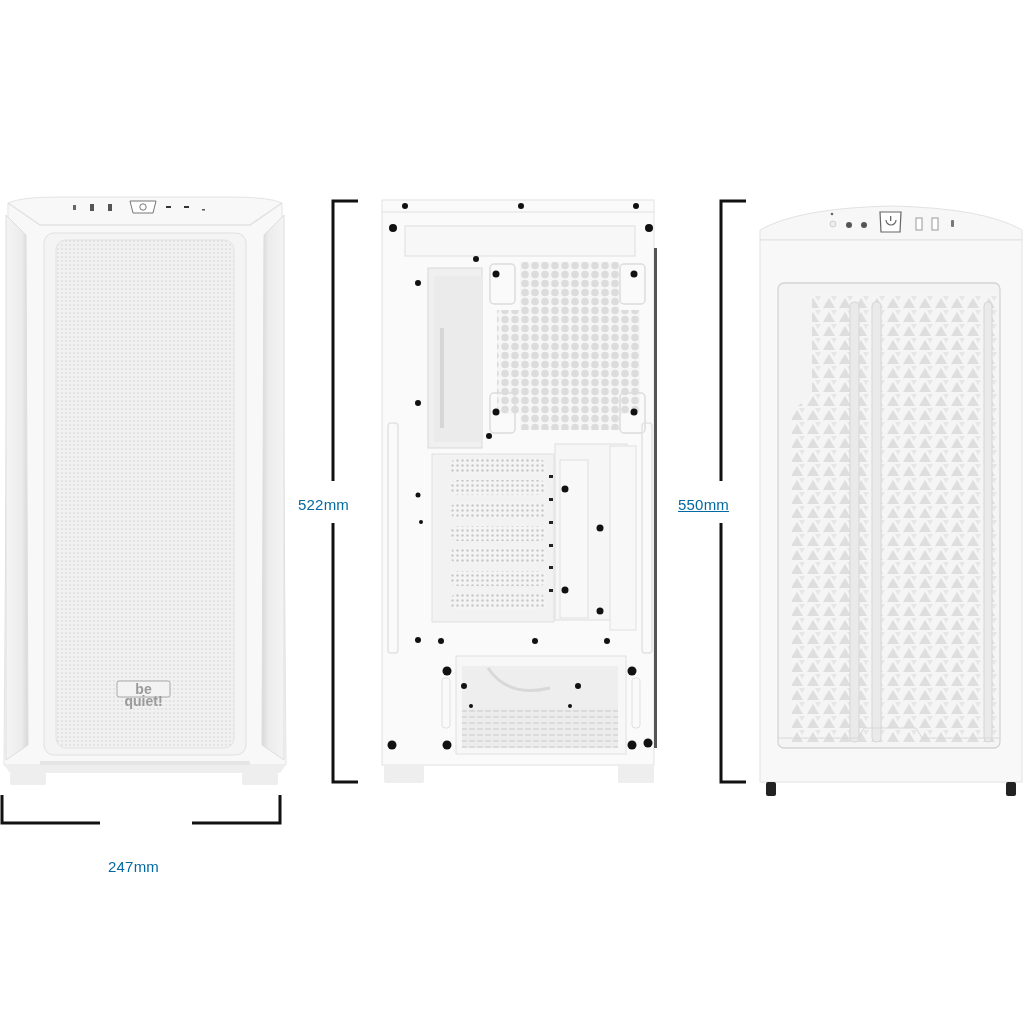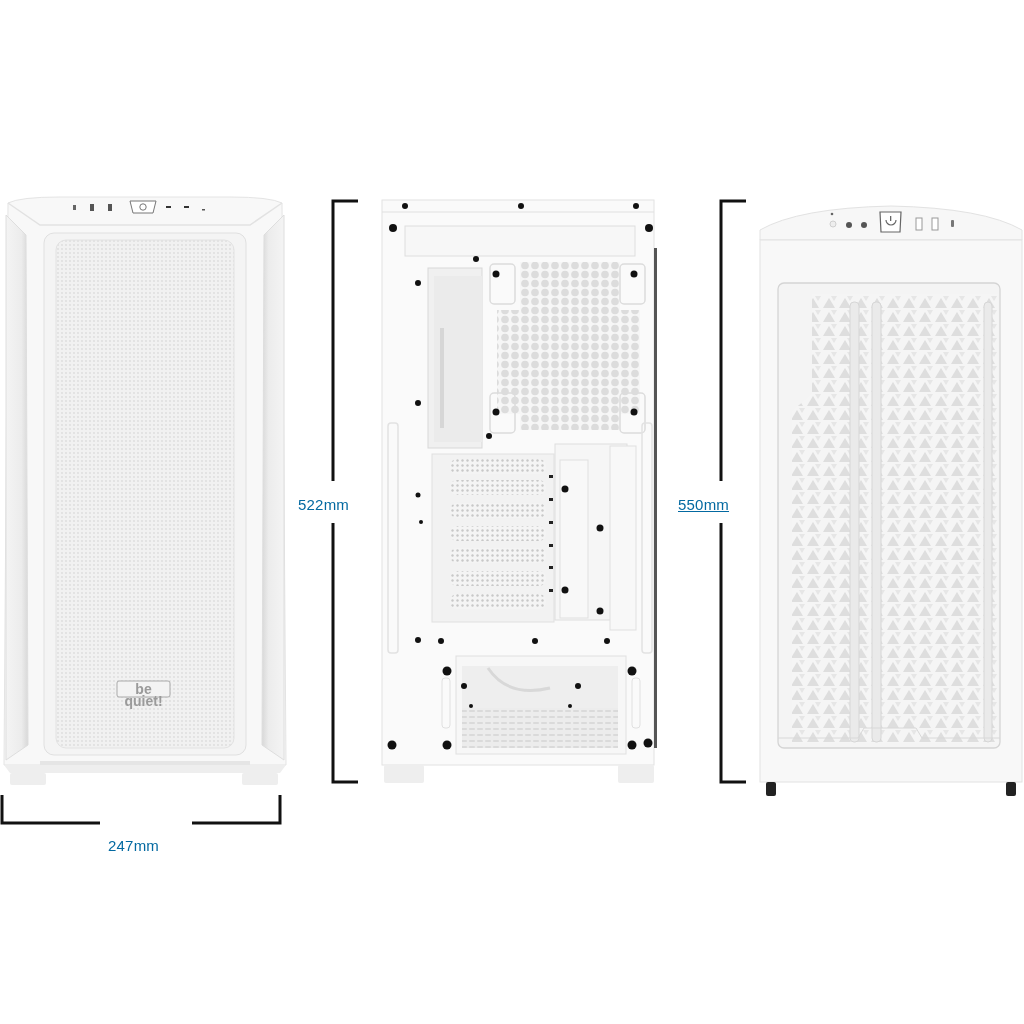--- a/index.html
+++ b/index.html
@@ -68,21 +68,21 @@
   </svg>
   <div style="position:absolute;left:117px;top:488px;width:53px;text-align:center;font-size:14px;font-weight:bold;color:#9a9a9a;line-height:12px;">be quiet!</div>
 </div>
 
 <div class="bracket" style="left:0;top:795px;width:290px;height:40px;">
   <svg width="290" height="40" viewBox="0 0 290 40">
     <path d="M2 0 L2 28 L100 28" fill="none" stroke="#111" stroke-width="3"></path>
     <path d="M192 28 L280 28 L280 0" fill="none" stroke="#111" stroke-width="3"></path>
   </svg>
 </div>
-<div class="dim-label" style="left:108px;top:835px;">247mm</div>
+<div class="dim-label" style="left:108px;top:856px;">247mm</div>
 
 <div class="bracket" style="left:330px;top:198px;width:30px;height:590px;">
   <svg width="30" height="590" viewBox="0 0 30 590">
     <path d="M28 3 L3 3 L3 283" fill="none" stroke="#111" stroke-width="3"></path>
     <path d="M3 325 L3 584 L28 584" fill="none" stroke="#111" stroke-width="3"></path>
   </svg>
 </div>
 <div class="dim-label" style="left:298px;top:494px;">522mm</div>
 
 <div class="view" style="left:380px;top:198px;width:280px;height:587px;">

